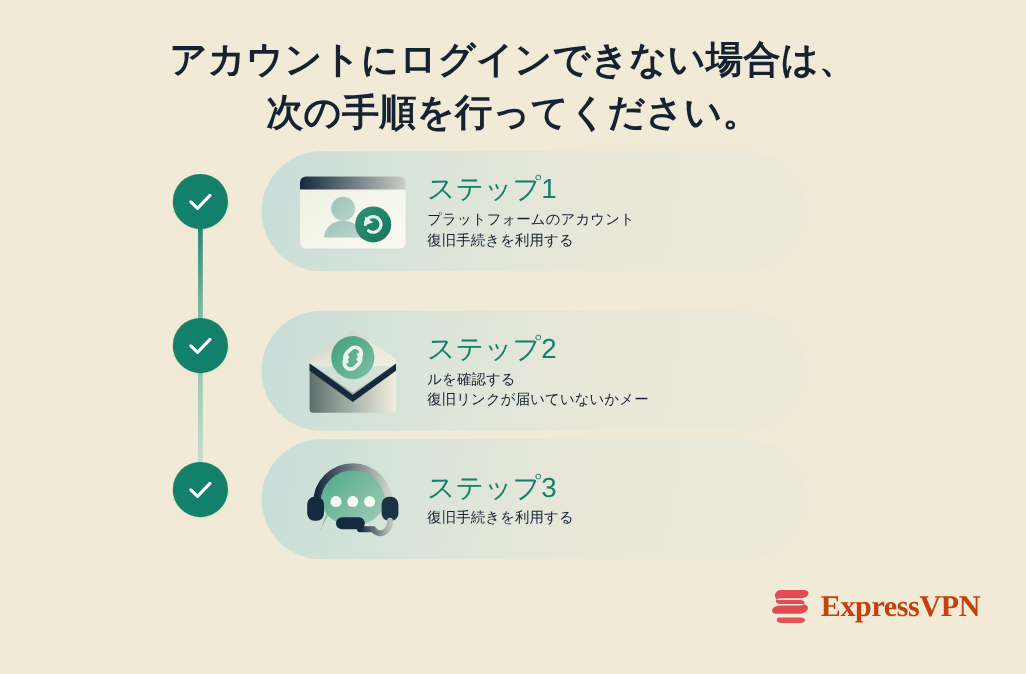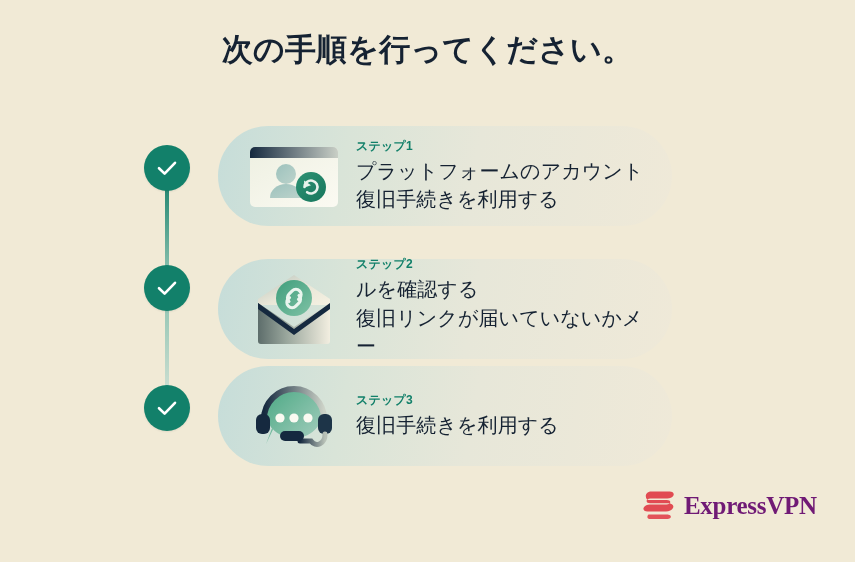--- a/index.html
+++ b/index.html
@@ -110,29 +110,29 @@
     height: 88px;
   }
 
   .card-text {
     flex: 1 1 auto;
     margin-left: 10px;
     padding-right: 16px;
   }
   .step-label {
     color: #12806a;
-    font-size: 12px;
-    font-weight: 700;
+    font-size: 23px;
+    font-weight: 400;
     line-height: 1.25;
     margin-bottom: 3px;
     letter-spacing: 0.2px;
   }
   .step-desc {
     color: #152232;
-    font-size: 20px;
+    font-size: 12px;
     font-weight: 400;
     line-height: 1.42;
     letter-spacing: 0.1px;
   }
 
   
   #logo {
     position: absolute;
     left: 642px;
     top: 485px;
@@ -141,34 +141,35 @@
     display: flex;
     align-items: center;
   }
   #logo svg.mark {
     width: 34px;
     height: 30px;
     flex: 0 0 auto;
   }
   #logo .wordmark {
     margin-left: 8px;
-    color: #701a75;
+    color: #c2410c;
     font-family: "Liberation Serif", "DejaVu Serif", serif;
     font-size: 25px;
     font-weight: 700;
     letter-spacing: -0.3px;
     line-height: 1;
   }
 </style>
 </head>
 <body>
 
 <div id="page">
 
   <div id="title">
+    <span class="line">アカウントにログインできない場合は、</span>
     <span class="line">次の手順を行ってください。</span>
   </div>
 
   <div id="timeline">
     <div class="rail-seg s1"></div>
     <div class="rail-seg s2"></div>
 
     <div class="node n1">
       <svg viewBox="0 0 24 22">
         <path d="M4 11.2 L9.6 16.6 L20 5.8" fill="none" stroke="#ffffff" stroke-width="2.6" stroke-linecap="round" stroke-linejoin="round"></path>

